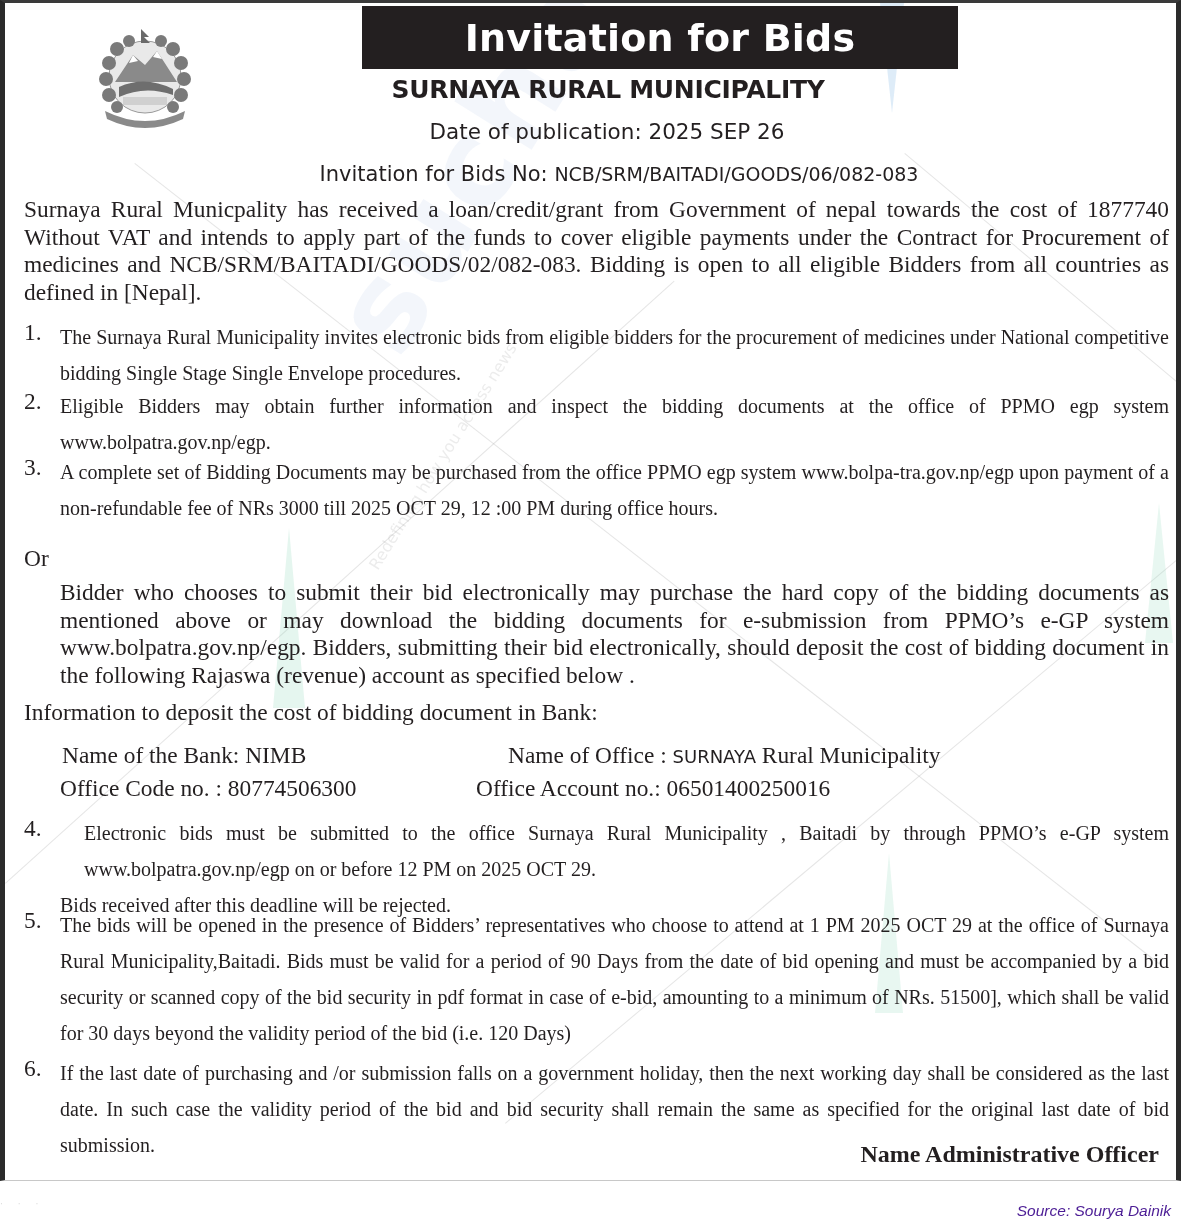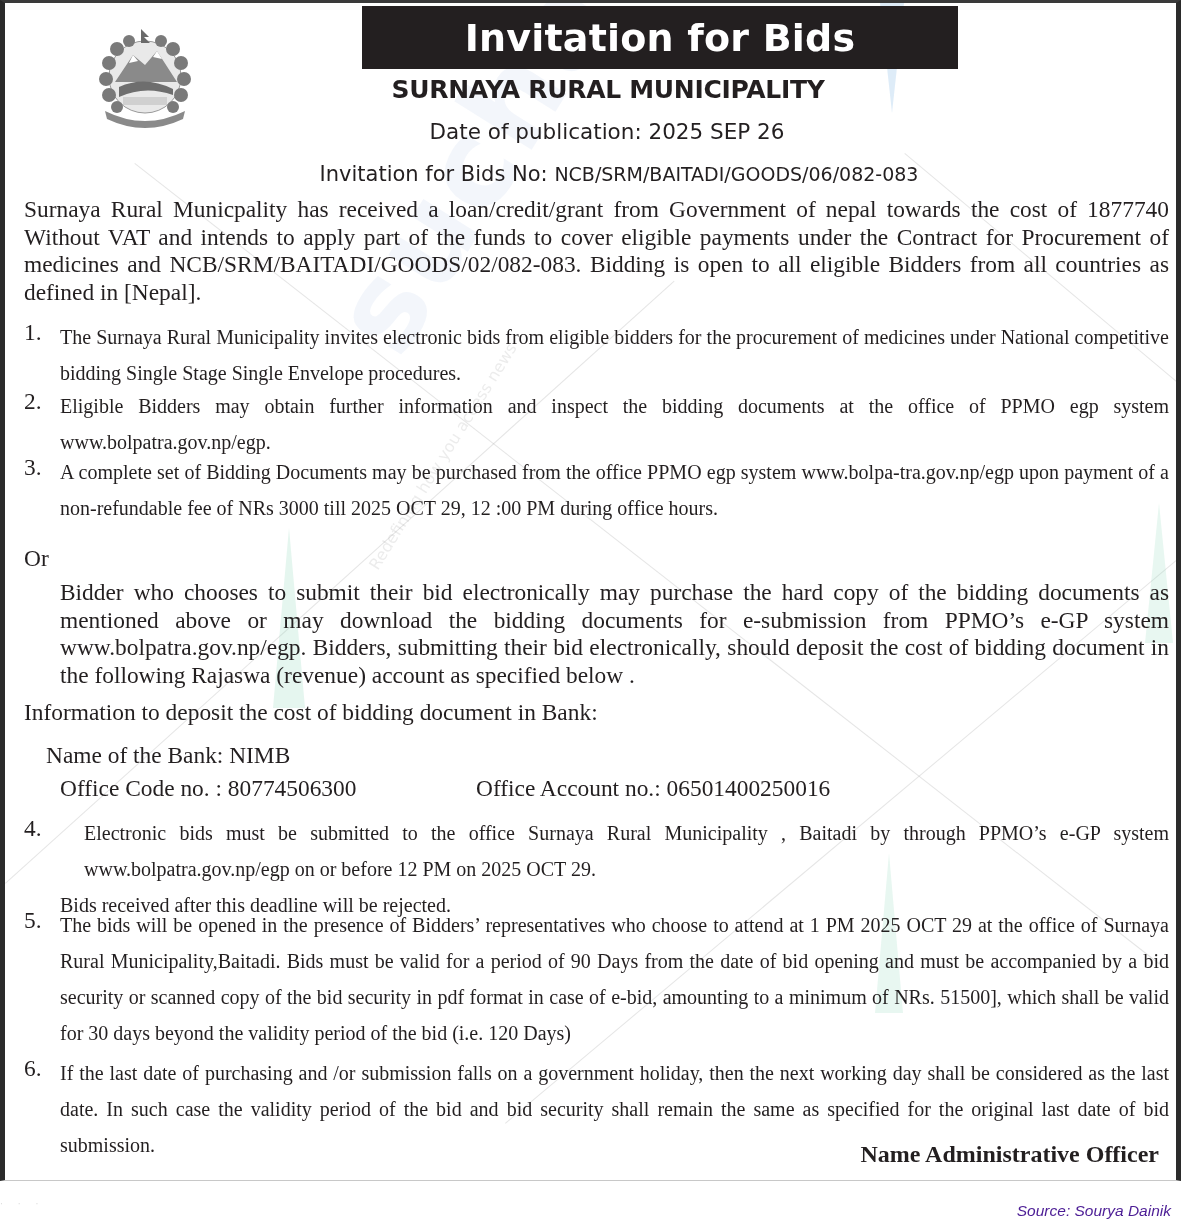--- a/index.html
+++ b/index.html
@@ -146,21 +146,22 @@
 
   <div class="item" style="top:451px;">
     <span class="num">3.</span>
     <span class="item-text">A complete set of Bidding Documents may be purchased from the office PPMO egp system www.bolpa-tra.gov.np/egp upon payment of a non-refundable fee of NRs 3000 till 2025 OCT 29, 12 :00 PM during office hours.</span>
   </div>
 
   <div class="or-label">Or</div>
   <div class="or-para">Bidder who chooses to submit their bid electronically may purchase the hard copy of the bidding documents as mentioned above or may download the bidding documents for e-submission from PPMO’s e-GP system www.bolpatra.gov.np/egp. Bidders, submitting their bid electronically, should deposit the cost of bidding document in the following Rajaswa (revenue) account as specified below .</div>
 
   <div class="info-head">Information to deposit the cost of bidding document in Bank:</div>
-  <div class="bank-cell" style="left:41px;top:739px;">Name of the Bank: NIMB</div>
+  <div class="bank-cell" style="left:57px;top:739px;">Name of the Bank: NIMB</div>
+  <div class="bank-cell" style="left:503px;top:739px;"><span>Name of Office : </span><span class="sc">SURNAYA</span><span> Rural Municipality</span></div>
   <div class="bank-cell" style="left:55px;top:772px;">Office Code no. : 80774506300</div>
   <div class="bank-cell" style="left:471px;top:772px;">Office Account no.: 06501400250016</div>
 
   <div class="item" style="top:812px;">
     <span class="num">4.</span>
     <span class="item-text">
         <span style="display:block;margin-left:24px;">Electronic bids must be submitted to the office Surnaya Rural Municipality , Baitadi by through PPMO’s e-GP system www.bolpatra.gov.np/egp on or before 12 PM on 2025 OCT 29.</span>
         <span style="display:block;">Bids received after this deadline will be rejected.</span>
       </span>
   </div>

